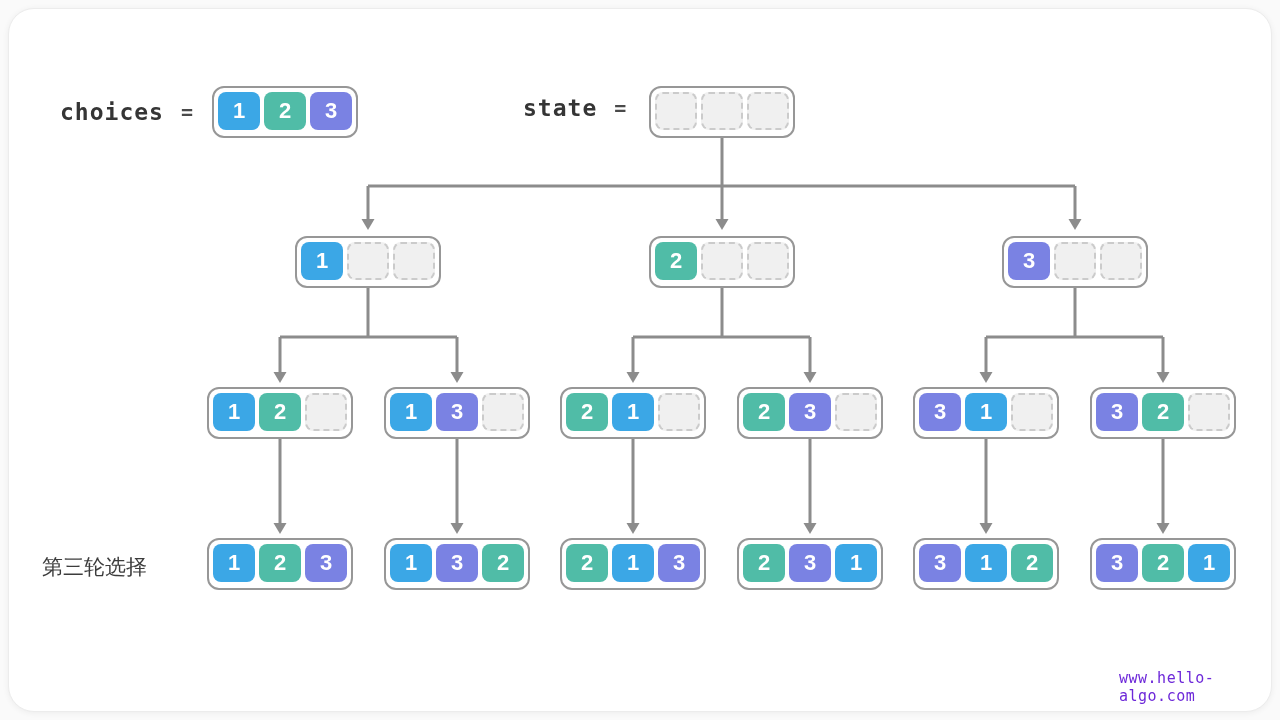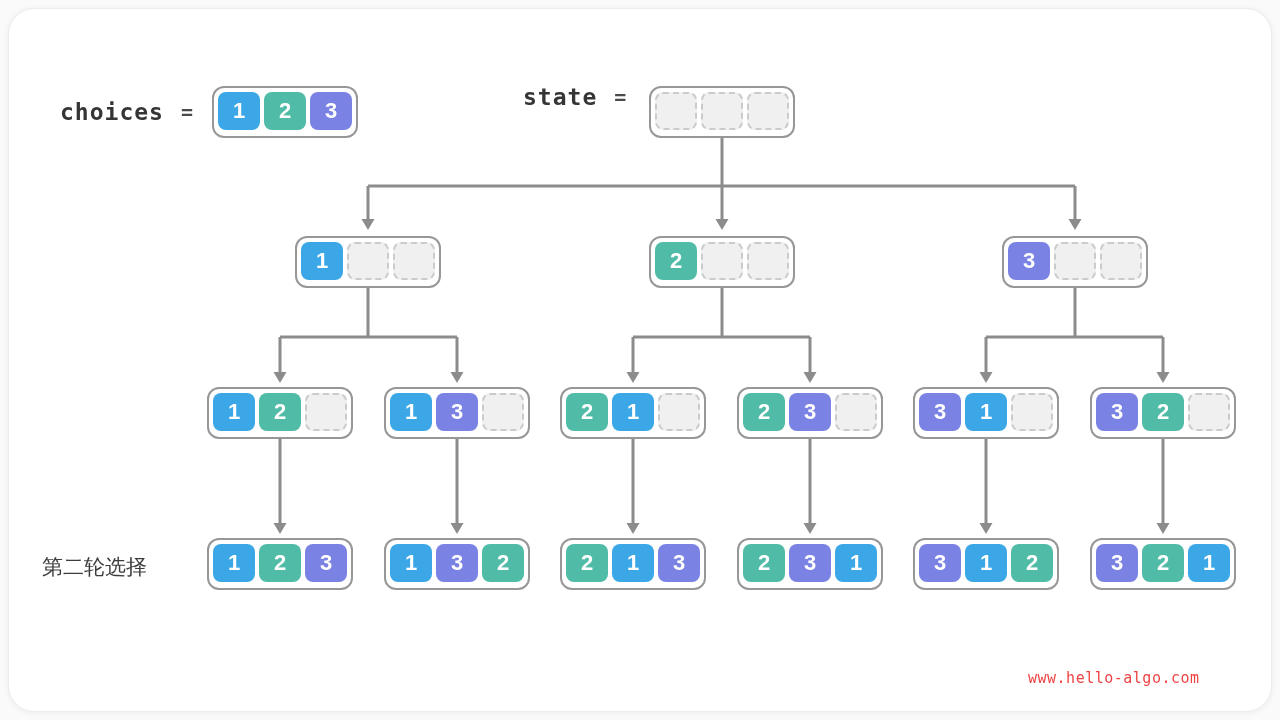--- a/index.html
+++ b/index.html
@@ -20,22 +20,22 @@
   .legend-word{font-size:23px;font-weight:700;letter-spacing:1px;}
   .legend-eq{font-size:20px;font-weight:700;color:#4a4a4a;}
   .node{position:absolute;display:flex;gap:4px;padding:4px;height:52px;background:#fff;
     border:2.5px solid var(--node-border);border-radius:12px;}
   .cell{width:42px;height:38px;border-radius:8px;display:flex;align-items:center;
     justify-content:center;color:#fff;font-weight:700;font-size:22px;
     font-family:"Liberation Sans","DejaVu Sans",sans-serif;}
   .cell.empty{background:var(--empty-fill);border:2px dashed var(--empty-border);}
   .round-label{position:absolute;left:42px;width:150px;font-size:21px;font-weight:500;
     color:var(--label-text);}
-  .watermark{position:absolute;left:1028px;top:669px;font-family:"DejaVu Sans Mono","Liberation Mono",monospace;
-    font-size:15px;color:#ef4444;letter-spacing:.5px;}
+  .watermark{position:absolute;left:1119px;top:669px;font-family:"DejaVu Sans Mono","Liberation Mono",monospace;
+    font-size:15px;color:#6d28d9;letter-spacing:.5px;}
   svg.connectors{position:absolute;left:0;top:0;pointer-events:none;}
 </style>
 </head>
 <body>
 
 <div class="canvas">
   <div class="card"></div>
 
   <svg class="connectors" width="1280" height="720">
       <path d="M722,138V219 M368,186H1075 M368,186V219 M1075,186V219 M368,288V337 M280,337H457 M280,337V372 M457,337V372 M722,288V337 M633,337H810 M633,337V372 M810,337V372 M1075,288V337 M986,337H1163 M986,337V372 M1163,337V372 M280,439V523 M457,439V523 M633,439V523 M810,439V523 M986,439V523 M1163,439V523" fill="none" stroke="#8C8C8C" stroke-width="3"></path>
@@ -54,26 +54,26 @@
       <polygon points="803.5,523 816.5,523 810,534" fill="#8C8C8C"></polygon>
       <polygon points="979.5,523 992.5,523 986,534" fill="#8C8C8C"></polygon>
       <polygon points="1156.5,523 1169.5,523 1163,534" fill="#8C8C8C"></polygon>
     </svg>
 
   <div class="legend-label" style="left:60px;top:86px;">
     <span class="legend-word">choices</span>
     <span class="legend-eq" style="margin-left:17px;">=</span>
   </div>
 
-  <div class="legend-label" style="left:523px;top:71px;">
+  <div class="legend-label" style="left:523px;top:82px;">
     <span class="legend-word">state</span>
     <span class="legend-eq" style="margin-left:17px;">=</span>
   </div>
 
-  <div class="round-label" style="top:553px;">第二轮选择</div>
+  <div class="round-label" style="top:553px;">第三轮选择</div>
 
   <div id="nodes-layer">
       <div class="node" style="left: 212px; top: 86px; width: 146px;">
         <div class="cell" style="background: rgb(59, 167, 230);">1</div>
         <div class="cell" style="background: rgb(80, 188, 167);">2</div>
         <div class="cell" style="background: rgb(122, 130, 227);">3</div>
       </div>
       <div class="node" style="left: 649px; top: 86px; width: 146px;">
         <div class="cell empty"></div>
         <div class="cell empty"></div>

